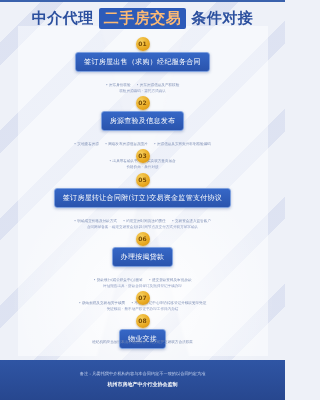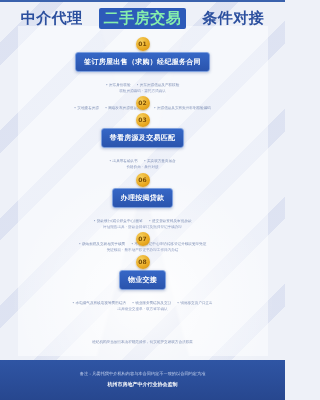--- a/index.html
+++ b/index.html
@@ -31,46 +31,46 @@
   }
   .wm-glow{
     top:150px;left:50%;transform:translateX(-50%);
     width:300px;height:300px;border-radius:50%;
     background:radial-gradient(circle, rgba(255,255,255,.9) 0%, rgba(255,255,255,0) 62%);
   }
 
   
   header{position:relative;z-index:3;padding:8px 0 6px;text-align:center;}
   .title{
-    display:flex;justify-content:center;align-items:center;gap:16px;
+    display:flex;justify-content:center;align-items:center;gap:5px;
     font-size:15px;font-weight:bold;color:#2b4f9e;letter-spacing:.5px;
     white-space:nowrap;
   }
   .title .hl{
-    background:#2d5bb9;color:#86efac;padding:1px 5px;border-radius:2px;
+    background:#2d5bb9;color:#fdba74;padding:1px 5px;border-radius:2px;
   }
 
   
   .flow{position:relative;z-index:3;padding:2px 0 0;}
   .step{position:relative;margin:0 auto 2px;text-align:center;}
   .badge{
     position:relative;z-index:4;margin:0 auto -7px;
     width:14px;height:14px;border-radius:50%;
     background:radial-gradient(circle at 35% 30%, #f6cf5d 0%, #e8a820 60%, #cf8d10 100%);
     color:#7a4e06;font-size:6px;font-weight:bold;
     line-height:14px;text-align:center;
     box-shadow:0 1px 2px rgba(120,80,0,.35);
   }
   .bar{
     position:relative;z-index:3;
     margin:8px auto;
     background:linear-gradient(180deg,#3667c6 0%,#2a54ad 100%);
     border:1px solid #7ea0de;
     border-radius:3px;
-    color:#fff;font-size:7px;font-weight:bold;
+    color:#fff;font-size:7px;font-weight:normal;
     letter-spacing:.3px;
     padding:4px 8px;
     box-shadow:0 1px 3px rgba(40,70,140,.3);
     white-space:nowrap;
     display:inline-block;
   }
   .notes{
     margin:2px auto 0;
     color:#6b7ea8;font-size:3.6px;line-height:1.7;
     white-space:nowrap;
@@ -119,35 +119,43 @@
       <div class="badge">01</div>
       <div><span class="bar">签订房屋出售（求购）经纪服务合同</span></div>
       <div class="notes">
         <span class="row"><span class="b">• 房东身份核验</span><span class="b">• 房东房源信息及产权核验</span></span>
         <span class="row sub">核验房源编码 · 委托方式确认</span>
       </div>
     </div>
 
     <div class="step">
       <div class="badge">02</div>
+      <div><span class="bar">房源查验及信息发布</span></div>
       <div class="notes">
         <span class="row"><span class="b">• 实地查看房源</span><span class="b">• 网络发布房源信息及图片</span><span class="b">• 房源信息真实有效并标明核验编码</span></span>
       </div>
     </div>
 
     <div class="step">
       <div class="badge">03</div>
-      <div><span class="bar">带看房源及交易匹配</span></div>
       <div class="notes">
         <span class="row"><span class="b">• 出具带看确认书</span><span class="b">• 买卖双方意向撮合</span></span>
         <span class="row sub">价格协商 · 条件对接</span>
       </div>
     </div>
 
 
+    <div class="step">
+      <div class="badge">05</div>
+      <div><span class="bar">签订房屋转让合同附(订立)交易资金监管支付协议</span></div>
+      <div class="notes">
+        <span class="row"><span class="b">• 明确成交价格及付款方式</span><span class="b">• 约定交房时间及违约责任</span><span class="b">• 交易资金进入监管账户</span></span>
+        <span class="row sub">合同网签备案 · 确定交易资金划转时间节点及交付方式并双方签字确认</span>
+      </div>
+    </div>
 
     <div class="step">
       <div class="badge">06</div>
       <div><span class="bar">办理按揭贷款</span></div>
       <div class="notes">
         <span class="row"><span class="b">• 贷款银行(或公积金中心)面签</span><span class="b">• 提交贷款资料及审批放款</span></span>
         <span class="row sub">评估报告出具 · 贷款合同签订及抵押登记手续办理</span>
       </div>
     </div>
 

